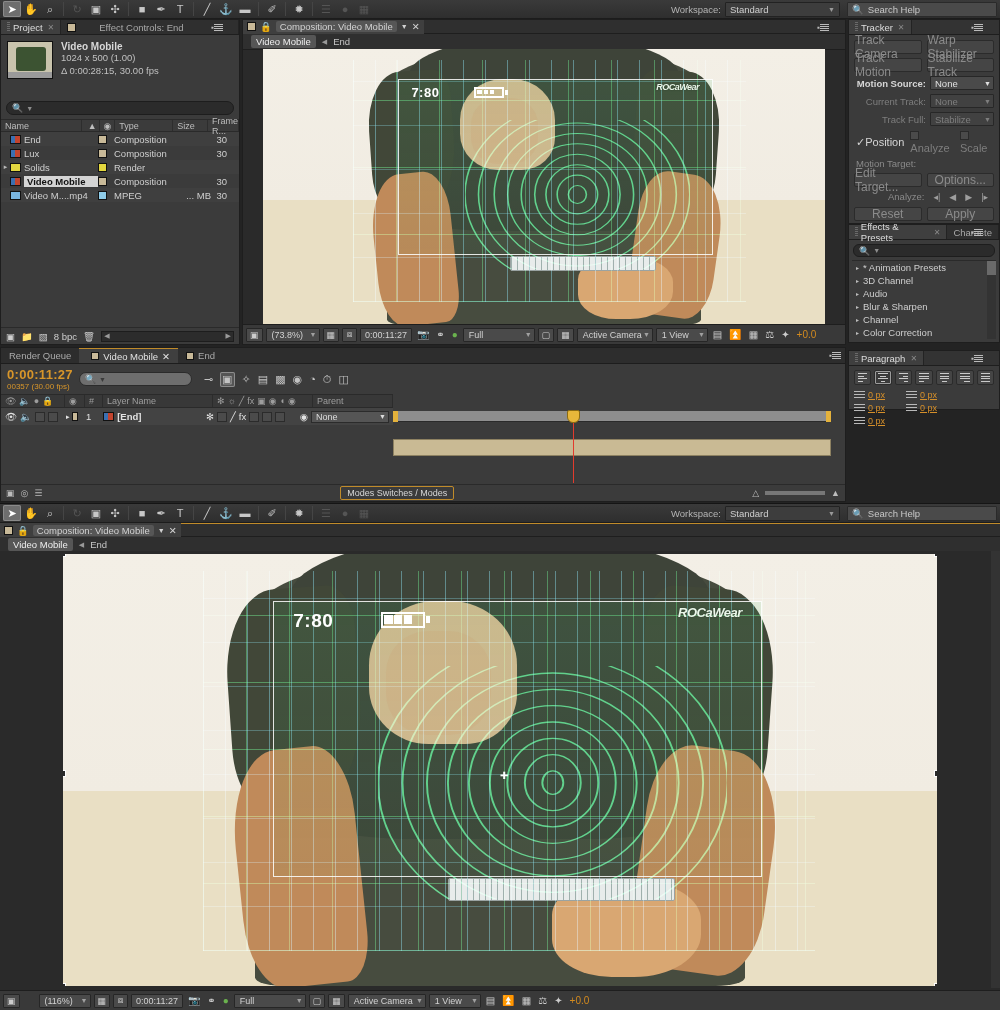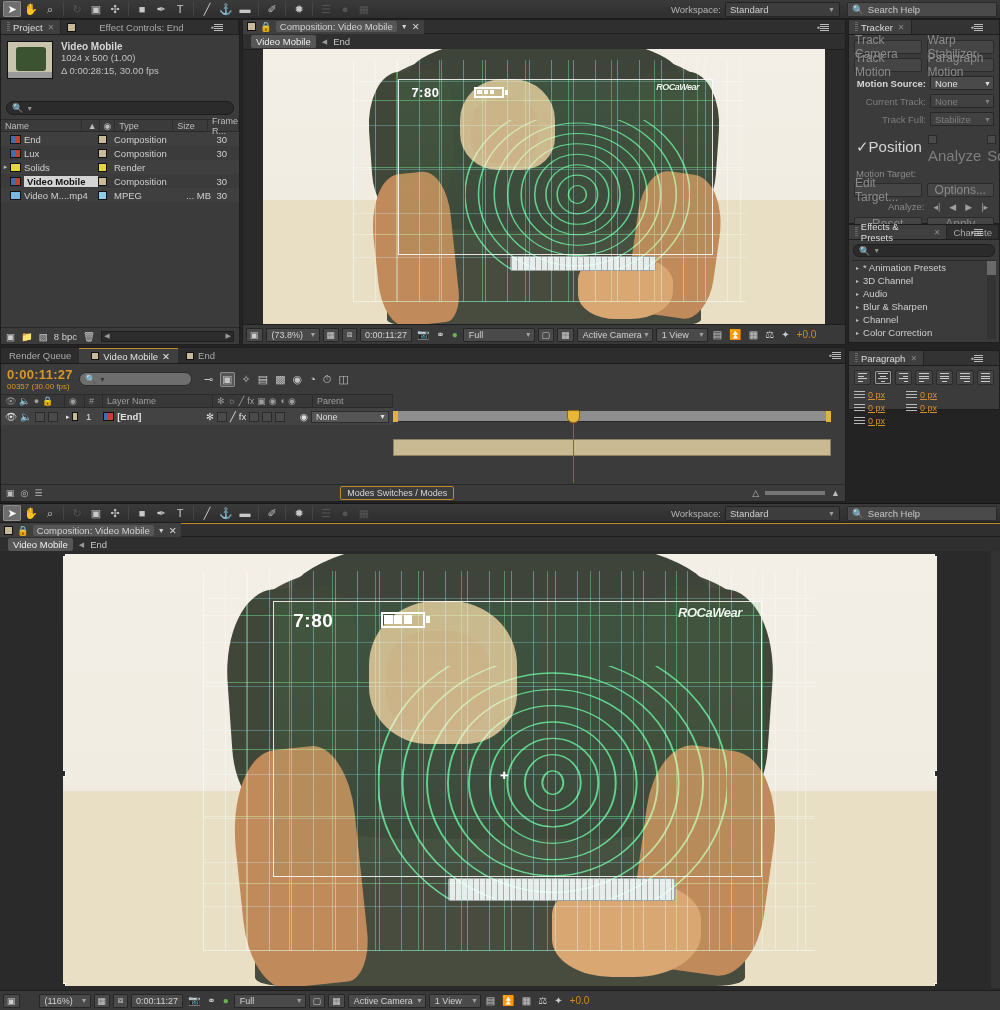--- a/index.html
+++ b/index.html
@@ -185,21 +185,21 @@
   .tk-btn { flex:1; height:14px; background:#454545; border:1px solid #2b2b2b; border-radius:2px;
      display:flex; align-items:center; justify-content:center; font-size:12px; color:#8b8b8b; }
   .tk-f { display:flex; align-items:center; gap:4px; margin-bottom:4px; }
   .tk-f .lb { width:72px; text-align:right; font-size:9.5px; }
   .tk-f .lb.on { color:#d6d6d6; font-weight:bold; }
   .tk-f .lb.off { color:#7e7e7e; }
   .tk-sel { flex:1; height:14px; background:#4a4a4a; border:1px solid #272727; border-radius:1px;
      display:flex; align-items:center; justify-content:space-between; padding:0 2px 0 4px; font-size:9.5px; }
   .tk-sel.off { background:#414141; color:#7e7e7e; }
   .tk-sel.on { color:#e0e0e0; }
-  .tk-checks { display:flex; align-items:center; gap:6px; margin:4px 0 4px 2px; font-size:15px; }
+  .tk-checks { display:flex; align-items:center; gap:6px; margin:4px 0 4px 2px; font-size:11px; }
   .tk-checks .cb { width:9px; height:9px; border:1px solid #2a2a2a; background:#4a4a4a; display:inline-block;}
   .tk-mt { font-size:9.5px; color:#8a8a8a; margin:2px 0 4px 2px; }
   .tk-an { display:flex; align-items:center; justify-content:flex-end; gap:9px; margin:3px 6px 5px 0; font-size:9.5px; color:#8a8a8a;}
   .tk-an .ar { color:#9e9e9e; font-size:9px; }
 
   #fx-panel { position:absolute; left:848px; top:224px; width:152px; height:119px; background:#3b3b3b; }
   .fx-search { margin:4px 4px 3px 4px; height:13px; background:#2b2b2b; border:1px solid #1d1d1d;
      border-radius:6px; display:flex; align-items:center; gap:3px; padding-left:5px; font-size:9px; color:#8d8d8d; }
   .fx-list { margin:0 3px; background:#3b3b3b; border-top:1px solid #2a2a2a; position:relative; }
   .fx-item { display:flex; align-items:center; gap:4px; height:13px; font-size:9.5px; color:#cfcfcf; padding-left:4px; }
@@ -525,21 +525,21 @@
       </div>
       <div class="panel-menu"><span>▪</span><span class="bars"></span></div>
     </div>
     <div class="tk-body">
       <div class="tk-row">
         <div class="tk-btn">Track Camera</div>
         <div class="tk-btn">Warp Stabilizer</div>
       </div>
       <div class="tk-row">
         <div class="tk-btn">Track Motion</div>
-        <div class="tk-btn">Paragraph Motion</div>
+        <div class="tk-btn">Stabilize Track</div>
       </div>
 
       <div class="tk-f">
         <span class="lb on">Motion Source:</span>
         <span class="tk-sel on">
           <span>None</span>
           <span class="car" style="font-size:7px;">▼</span>
         </span>
       </div>
       <div class="tk-f">

